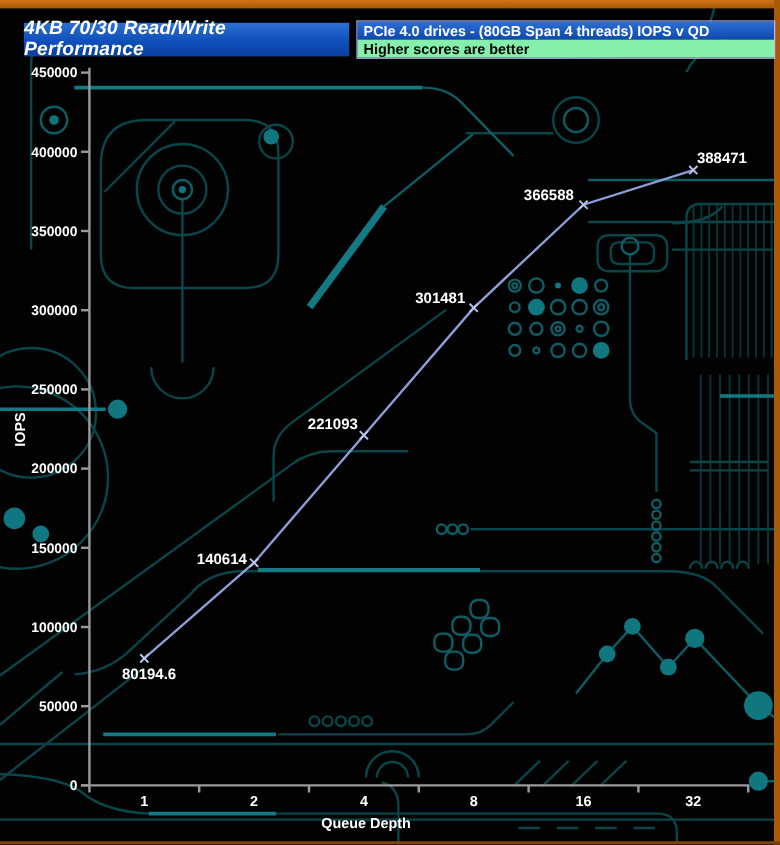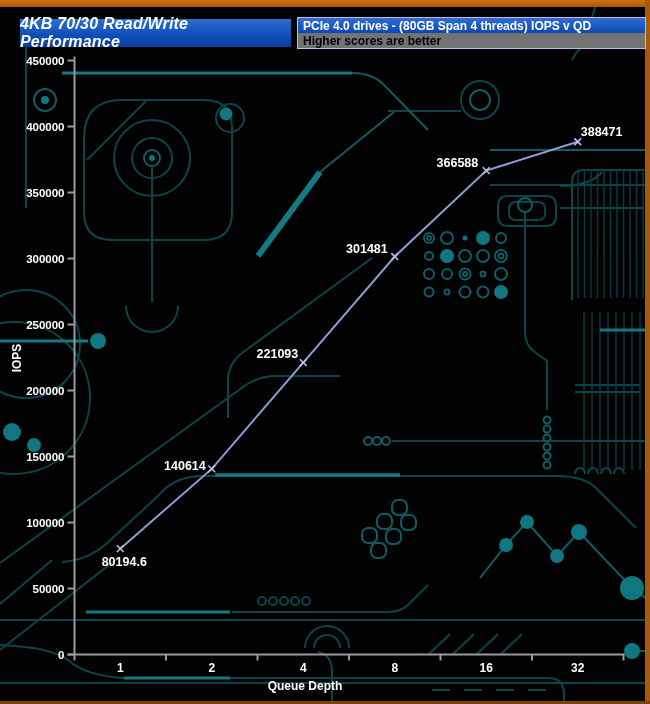--- a/index.html
+++ b/index.html
@@ -11,21 +11,21 @@
   .b-right{position:absolute;right:0;top:0;width:5px;height:704px;background:#a85a08;}
   .b-bottom{position:absolute;left:0;bottom:0;width:650px;height:3px;background:#7c420a;}
   .hdr-left{position:absolute;left:20px;top:19px;width:271px;height:28px;
     background:linear-gradient(180deg,#2e6fd2 0%,#0f4fba 55%,#0a3f9e 100%);
     color:#fff;font-weight:bold;font-size:16px;display:flex;align-items:center;justify-content:center;
     letter-spacing:.2px;font-style:italic;}
   .hdr-right{position:absolute;left:297px;top:17px;width:347px;height:30px;border:1px solid #c4b5fd;
     display:flex;flex-direction:column;}
   .hdr-sub{flex:1;background:linear-gradient(180deg,#2e6fd2,#0c48b0);color:#fff;font-weight:bold;
     font-size:12px;display:flex;align-items:center;padding-left:5px;white-space:nowrap;}
-  .hdr-note{flex:1;background:#737373;color:#000;font-weight:bold;font-size:12px;display:flex;
+  .hdr-note{flex:1;background:#86efac;color:#000;font-weight:bold;font-size:12px;display:flex;
     align-items:center;padding-left:5px;}
   .cdim{stroke:#0b4b50;fill:none;stroke-width:2;}
   .cthin{stroke:#0a474c;fill:none;stroke-width:1.5;opacity:.85;}
   .cmed{stroke:#10656d;fill:none;stroke-width:2;}
   .cbrt{stroke:#15858e;fill:none;stroke-width:3;}
   .cfill{fill:#12808a;stroke:none;}
   .ax{stroke:#9a9a9a;stroke-width:2;fill:none;}
   .tl{fill:#ffffff;font:bold 11.5px "Liberation Sans",sans-serif;}
   .xl{fill:#ffffff;font:bold 12px "Liberation Sans",sans-serif;}
   .dl{fill:#ffffff;font:bold 12.5px "Liberation Sans",sans-serif;}

